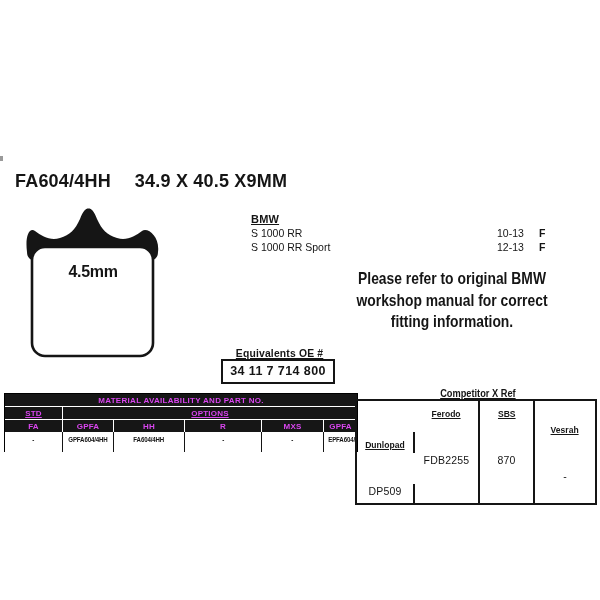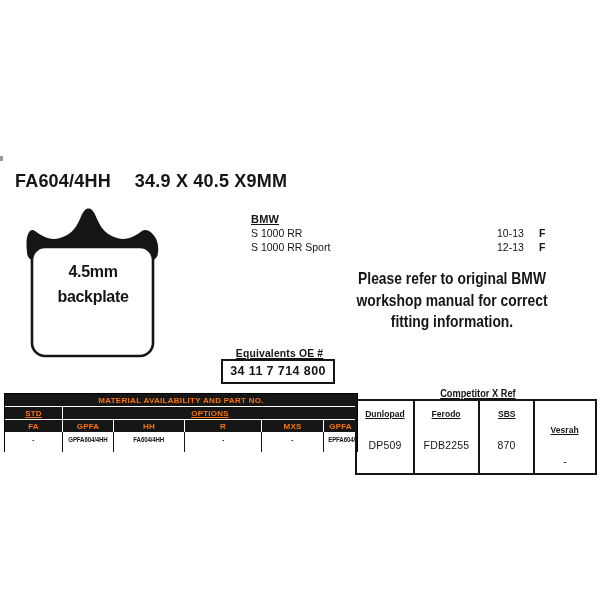--- a/index.html
+++ b/index.html
@@ -36,21 +36,21 @@
   
   .equiv-label { position:absolute; left:180px; top:343px; width:200px; text-align:center; }
   .equiv-label span { display:inline-block; font-weight:bold; font-size:11.5px;
     text-decoration:underline; transform:scaleX(0.9); transform-origin:center; letter-spacing:0.2px; }
   .equiv-box { position:absolute; left:221px; top:359px; width:110px; border:2px solid #151515;
     text-align:center; font-size:12.5px; font-weight:600; letter-spacing:0.4px; padding:3px 0 4px; }
 
   
   .mat-table { position:absolute; left:4px; top:393px; width:352px;
     border:1px solid #000; border-bottom:none; font-weight:bold; }
-  .mat-head { background:#161616; color:#f97316; }
+  .mat-head { background:#161616; color:#d946ef; }
   .mat-title-row { text-align:center; font-size:8px; padding:2px 0 1px;
     border-bottom:1px solid #fff; letter-spacing:0.3px; }
   .mat-row { display:flex; }
   .mat-row2 { border-bottom:1px solid #fff;text-decoration:underline; }
   .mat-cell { text-align:center; font-size:8px; padding:1.5px 0; letter-spacing:0.2px; }
   .mat-head .mat-cell { border-right:1px solid #fff; }
   .mat-head .mat-cell:last-child { border-right:none; }
   .c1 { width:57px; } .c2 { width:50px; } .c3 { width:70px; }
   .c4 { width:76px; } .c5 { width:61px; } .c6 { flex:1; }
   .opts { flex:1; }
@@ -60,21 +60,21 @@
   .cond { display:inline-block; transform:scaleX(0.82); transform-origin:center; white-space:nowrap; letter-spacing:-0.2px; }
 
   
   .comp-title { position:absolute; left:378px; top:383px; width:200px; text-align:center; }
   .comp-title span { display:inline-block; font-weight:bold; font-size:10.5px;
     text-decoration:underline; transform:scaleX(0.88); transform-origin:center; }
   .comp-table { position:absolute; left:355px; top:399px; width:238px; border:2px solid #151515; }
   .comp-row { display:flex; }
   .comp-cell { text-align:center; border-right:2px solid #151515; }
   .comp-cell:last-child { border-right:none; }
-  .k1 { width:56px; } .k2 { width:63px; } .k3 { width:53px; } .k4 { flex:1;margin-top:16px; }
+  .k1 { width:56px;margin-top:31px; } .k2 { width:63px; } .k3 { width:53px; } .k4 { flex:1;margin-top:16px; }
   .comp-head .comp-cell { padding:2px 0 1px; }
   .comp-head span { display:inline-block; font-weight:bold; font-size:9.5px;
     text-decoration:underline; transform:scaleX(0.9); transform-origin:center; }
   .comp-data .comp-cell { font-size:10.5px; padding:1px 0 6px; letter-spacing:0.2px; }
 </style>
 </head>
 <body>
 
 <div class="page">
 
@@ -83,21 +83,20 @@
   <div class="title">
     <span>FA604/4HH</span><span class="dims">34.9 X 40.5 X9MM</span>
   </div>
 
   <svg class="pad-svg" viewBox="0 0 140 154" xmlns="http://www.w3.org/2000/svg">
     <path d="M3,46 C1,31 5,21 11,25 C18,30 26,35 36,32 C46,29 51,24 56,13 C59,5 61.5,2.5 64.5,2.5 C67.5,2.5 70,5 73,13 C78,24 83,29 93,32 C103,35 111,30 118,25 C124,21 136,31 134,46 C134,52 130,55 124,55 L13,55 C7,55 3,52 3,46 Z" fill="#151515"></path>
     <rect x="8" y="41" width="121" height="109" rx="13" fill="#ffffff" stroke="#151515" stroke-width="2.6"></rect>
   </svg>
   <div class="pad-label">
     <div>4.5mm</div>
-    <div>backplate</div>
   </div>
 
   <div class="fitment">
     <div class="make">BMW</div>
     <div class="fit-row">
       <span class="fit-model">S 1000 RR</span>
       <span class="fit-years">10-13</span>
       <span class="fit-pos">F</span>
     </div>
     <div class="fit-row">

